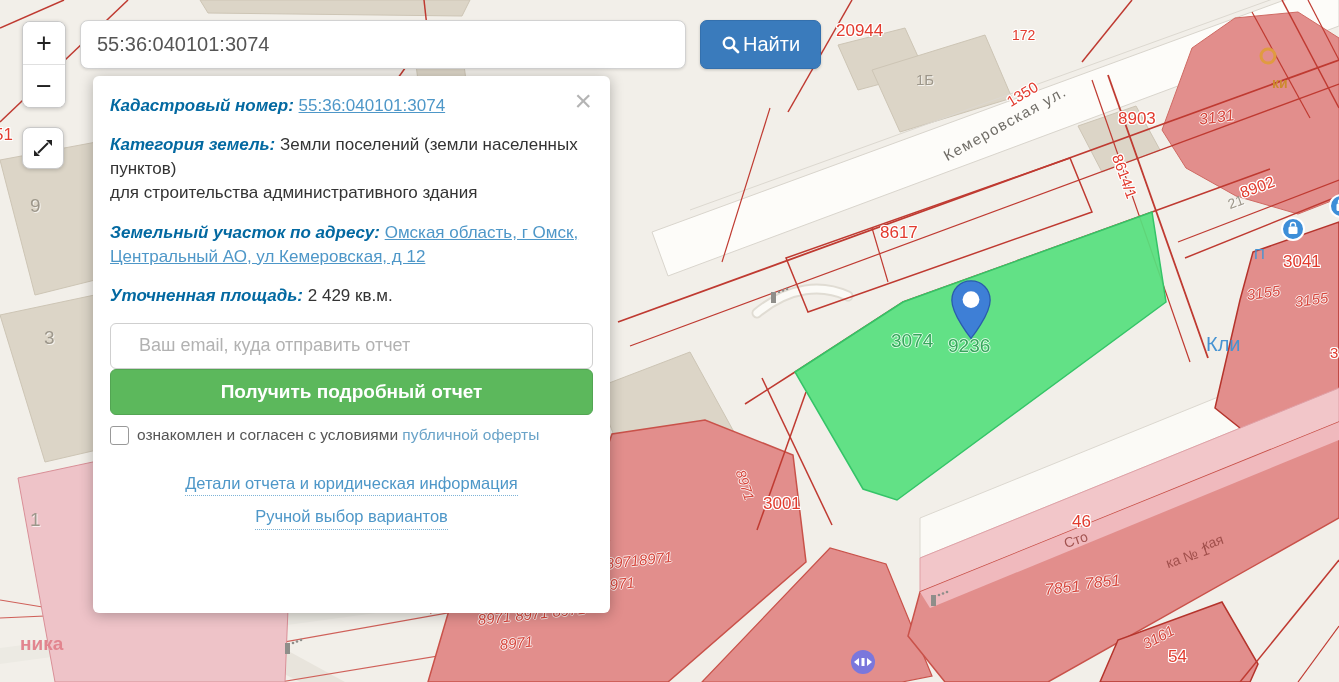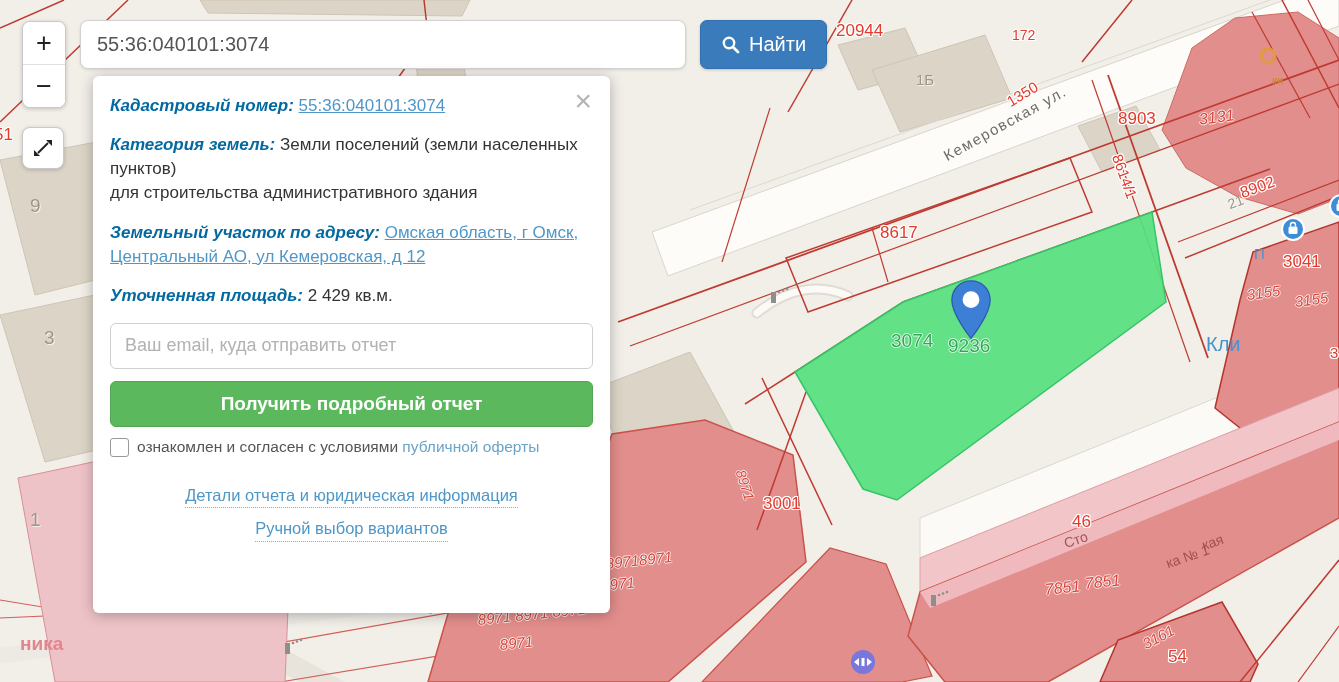--- a/index.html
+++ b/index.html
@@ -27,34 +27,34 @@
   .expandbtn{position:absolute;left:22px;top:127px;width:42px;height:42px;z-index:5;background:#fff;
            border:1px solid #c9c9c9;border-radius:8px;box-shadow:0 1px 4px rgba(0,0,0,.2);cursor:pointer;
            display:flex;align-items:center;justify-content:center;padding:0;}
 
   
   .searchbar{position:absolute;left:80px;top:20px;z-index:6;display:flex;}
   .searchbar input{width:572px;height:47px;border:1px solid #d2d2d2;border-radius:8px;background:#fff;
            font-size:20px;color:#555;padding:0 16px;outline:none;box-shadow:0 1px 3px rgba(0,0,0,.12);
            font-family:"Liberation Sans",sans-serif;}
   .searchbtn{margin-left:14px;height:49px;padding:0 20px;background:#3a7bbc;border:1px solid #3470ad;
-           border-radius:7px;color:#fff;font-size:20px;display:flex;align-items:center;gap:9px;cursor:pointer;
+           border-radius:7px;color:#fff;font-size:20px;display:flex;align-items:center;gap:3px;cursor:pointer;
            box-shadow:0 1px 3px rgba(0,0,0,.2);font-family:"Liberation Sans",sans-serif;}
 
   
   .panel{position:absolute;left:93px;top:76px;width:517px;height:537px;background:#fff;z-index:7;
          border-radius:6px;box-shadow:0 2px 14px rgba(0,0,0,.28);padding:18px 17px;box-sizing:border-box;
          font-size:17px;color:#333;line-height:1.42;}
   .panel .closebtn{position:absolute;right:12px;top:8px;border:none;background:none;font-size:30px;
          color:#b4b4b4;cursor:pointer;line-height:1;padding:2px 6px;font-family:"Liberation Sans",sans-serif;}
   .panel b{color:#0369a1;font-style:italic;}
   .panel p{margin:0 0 15px 0;}
   .panel a.plink{color:#4e97c8;text-decoration:underline;cursor:pointer;}
   .emailinput{width:100%;height:46px;border:1px solid #cfcfcf;border-radius:6px;box-sizing:border-box;
-         padding:0 14px;font-size:18px;color:#444;outline:none;margin-bottom:12px;
+         padding:0 28px;font-size:18px;color:#444;outline:none;
          font-family:"Liberation Sans",sans-serif;}
   .emailinput::placeholder{color:#b2b2b2;}
   .submitbtn{width:100%;height:46px;background:#5cb85c;border:1px solid #53a553;border-radius:6px;
          color:#fff;font-size:19px;font-weight:bold;cursor:pointer;margin-bottom:9px;
          font-family:"Liberation Sans",sans-serif;}
   .cbrow{display:flex;align-items:flex-start;font-size:15.5px;color:#555;margin-bottom:3px;}
   .cbbox{width:17px;height:17px;border:1px solid #999;border-radius:3px;background:#fff;flex:0 0 17px;
          margin:2px 8px 0 0;cursor:pointer;}
   .cbrow a{color:#6aa3c8;text-decoration:none;cursor:pointer;}
   .bottomlinks{text-align:center;margin-top:26px;font-size:16.5px;}
@@ -194,21 +194,21 @@
   </svg>
 
   <div id="labels">
       <div class="ml red" style="left: 836px; top: 22px; font-size: 17px;">20944</div>
       <div class="ml red" style="left: 1012px; top: 28px; font-size: 14px;">172</div>
       <div class="ml gray" style="left: 916px; top: 72px; font-size: 15px;">1Б</div>
       <div class="ml red" style="left: 1004px; top: 96px; font-size: 15px; transform: rotate(-31deg);">1350</div>
       <div class="ml street" style="left: 941px; top: 150px; font-size: 15px; transform: rotate(-29deg);">Кемеровская ул.</div>
       <div class="ml red" style="left: 1118px; top: 110px; font-size: 17px;">8903</div>
       <div class="ml redi" style="left: 1198px; top: 112px; font-size: 16px; transform: rotate(-8deg);">3131</div>
-      <div class="ml orange" style="left: 1272px; top: 76px; font-size: 10px;">ки</div>
+      <div class="ml orange" style="left: 1272px; top: 76px; font-size: 14px;">ки</div>
       <div class="ml red" style="left: 880px; top: 224px; font-size: 17px;">8617</div>
       <div class="ml red" style="left: 1124px; top: 152px; font-size: 15px; transform: rotate(70deg);">8614/1</div>
       <div class="ml red" style="left: 1238px; top: 186px; font-size: 16px; transform: rotate(-20deg);">8902</div>
       <div class="ml gray" style="left: 1226px; top: 198px; font-size: 14px; transform: rotate(-20deg);">21</div>
       <div class="ml blue" style="left: 1254px; top: 246px; font-size: 15px;">П</div>
       <div class="ml red" style="left: 1283px; top: 253px; font-size: 17px;">3041</div>
       <div class="ml redi" style="left: 1246px; top: 287px; font-size: 15px; transform: rotate(-7deg);">3155</div>
       <div class="ml redi" style="left: 1294px; top: 294px; font-size: 15px; transform: rotate(-7deg);">3155</div>
       <div class="ml blue" style="left: 1206px; top: 334px; font-size: 20px;">Кли</div>
       <div class="ml red" style="left: 1330px; top: 345px; font-size: 15px;">3</div>

